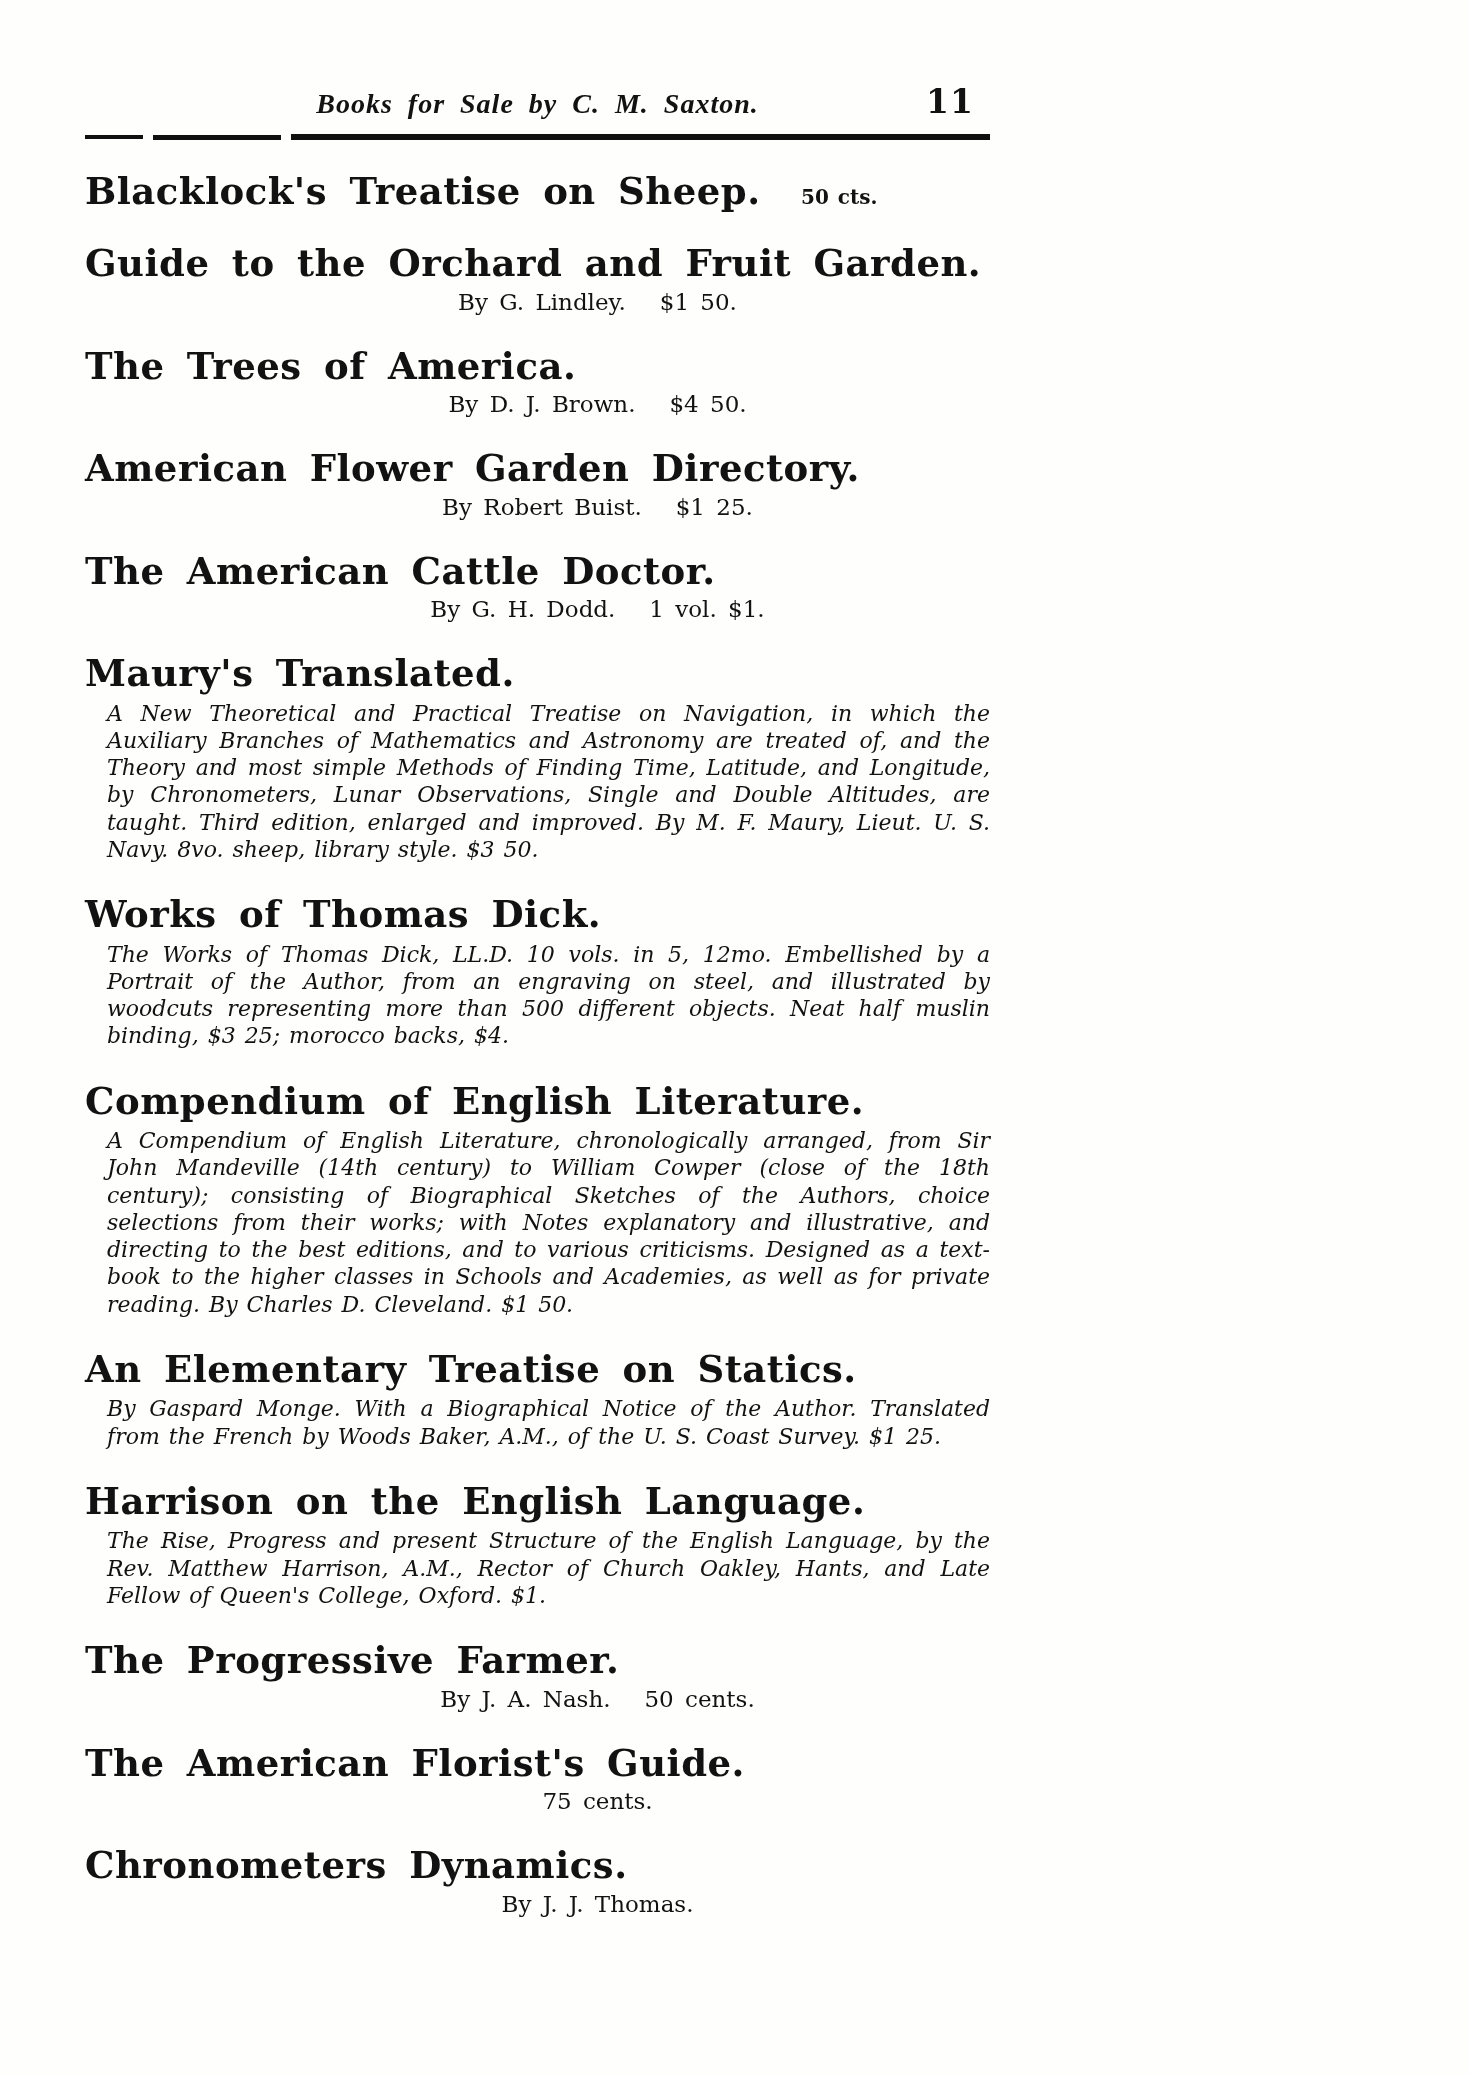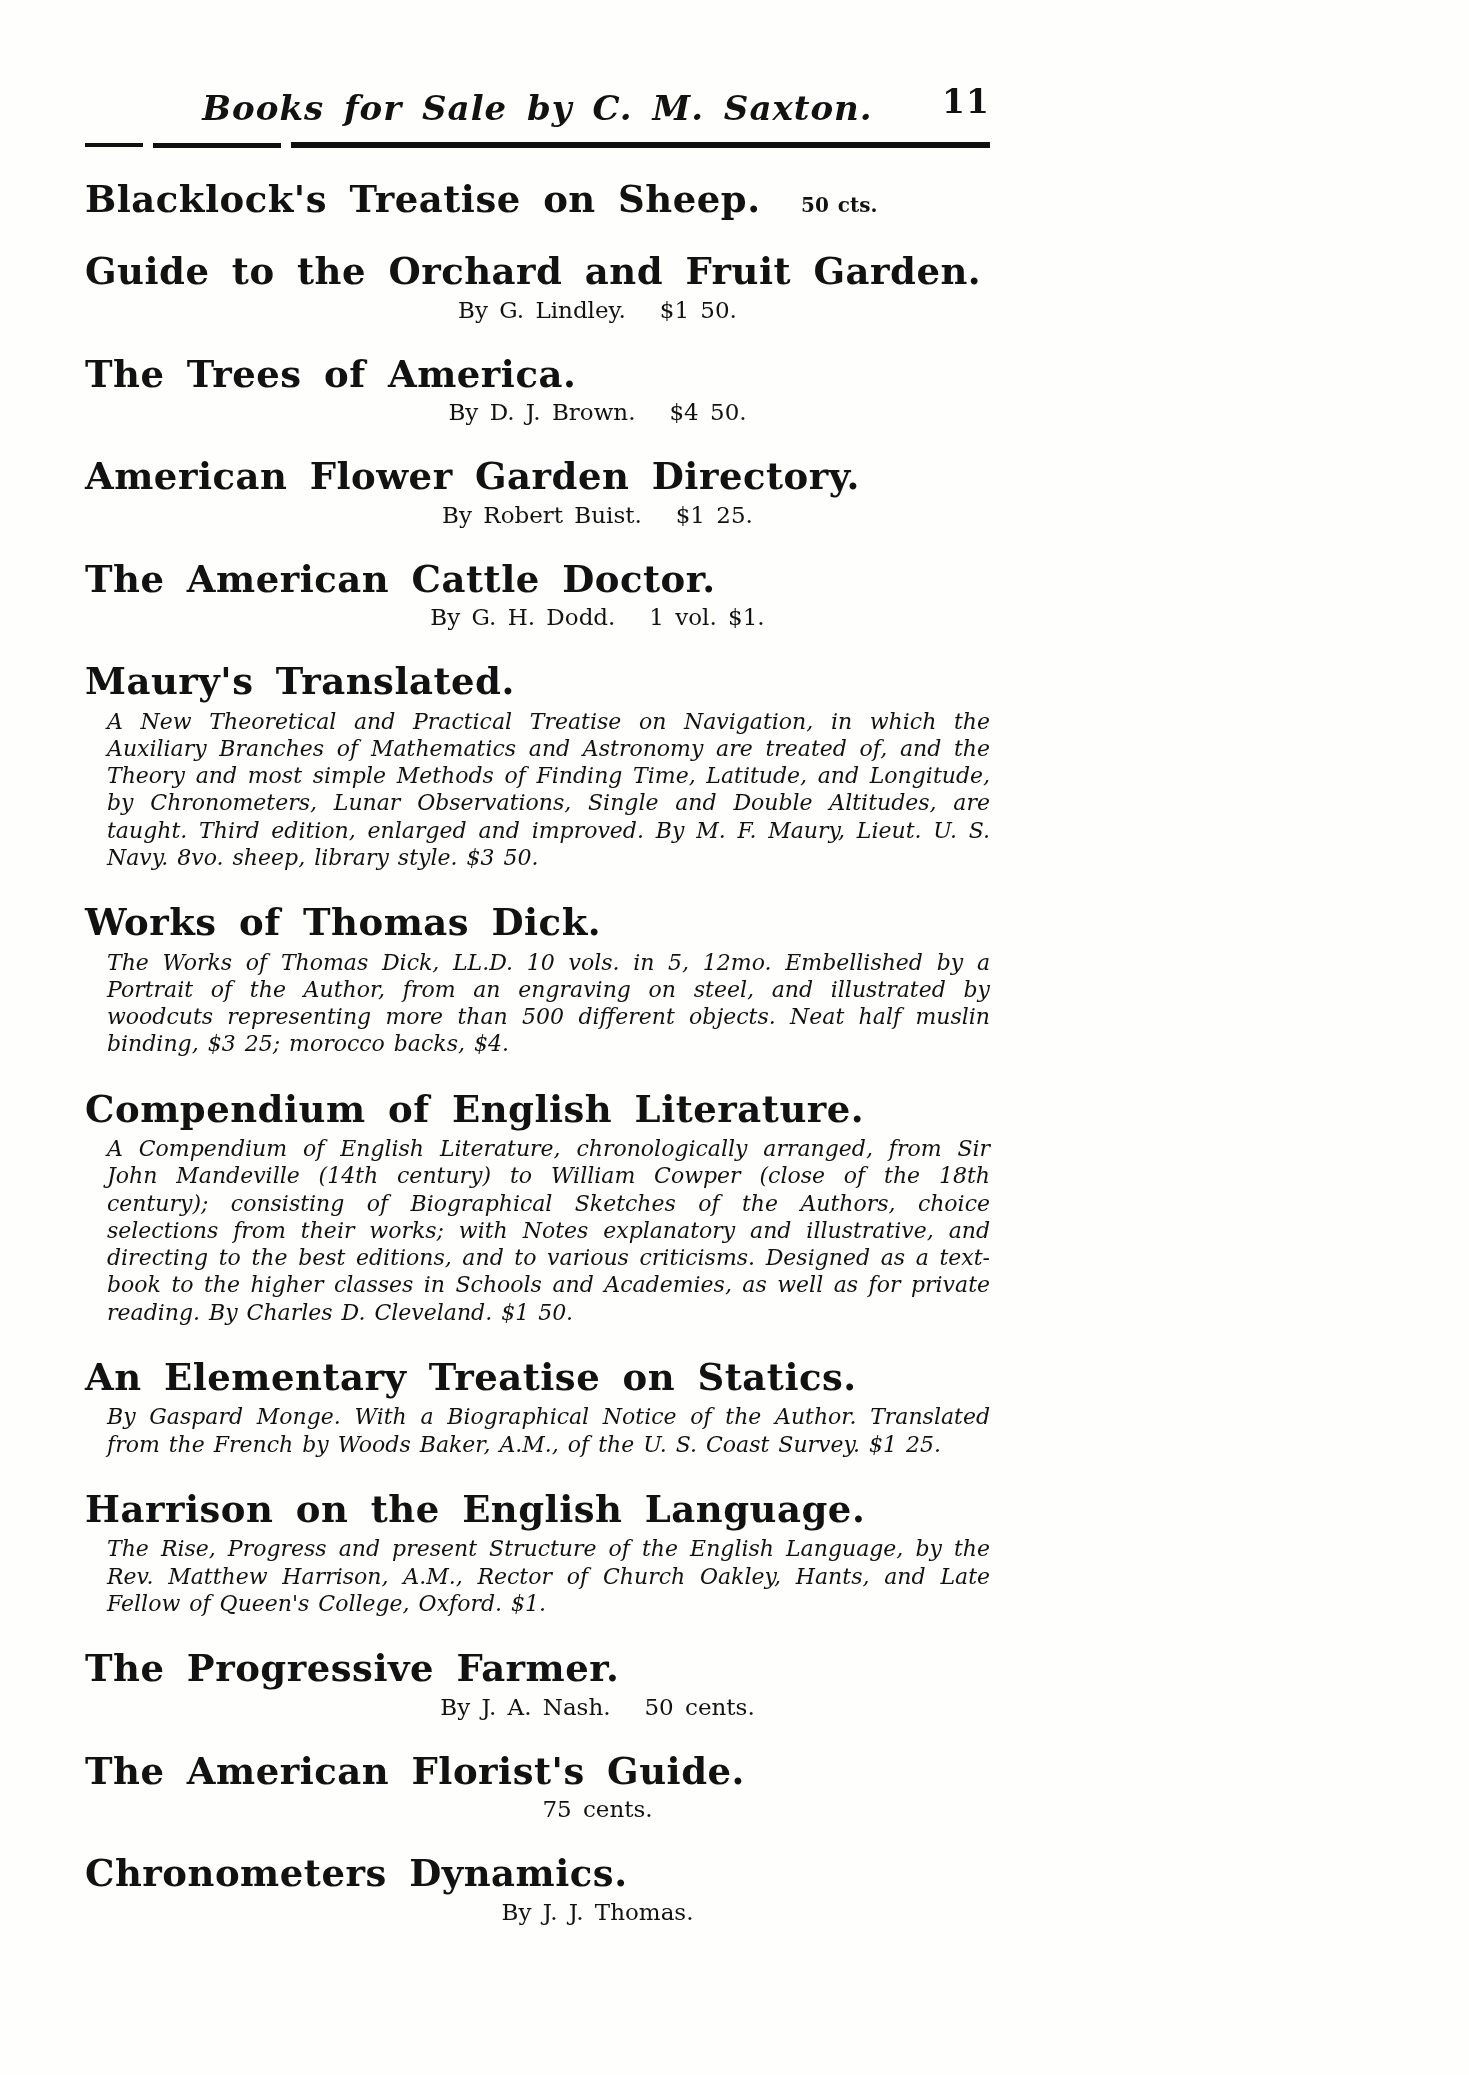--- a/index.html
+++ b/index.html
@@ -25,27 +25,28 @@
   .header-row{
     display:flex;
     align-items:baseline;
     justify-content:center;
     position:relative;
     margin-bottom:10px;
   }
   .header-title{
     font-style:italic;
     font-weight:bold;
-    font-size:34px;
+    font-size:28px;
     letter-spacing:1px;
     word-spacing:7px;
+    font-family:Liberation Serif, serif;
   }
   .page-number{
     position:absolute;
-    right:0;
+    right:16px;
     top:-6px;
     font-weight:bold;
     font-size:33px;
     letter-spacing:1px;
   }
   .rule{
     display:flex;
     align-items:center;
     gap:10px;
     margin-top:14px;

